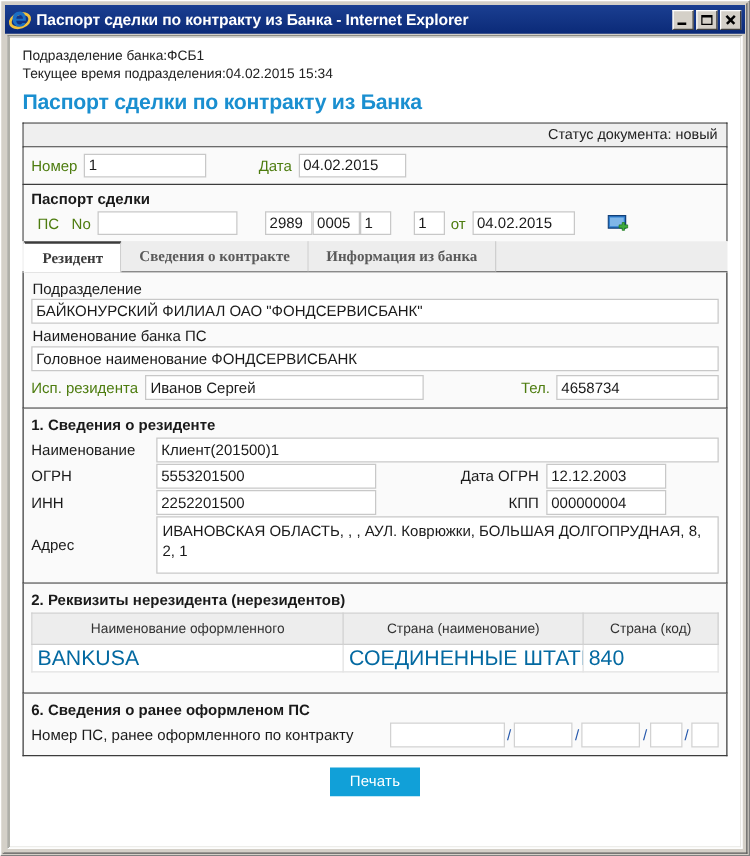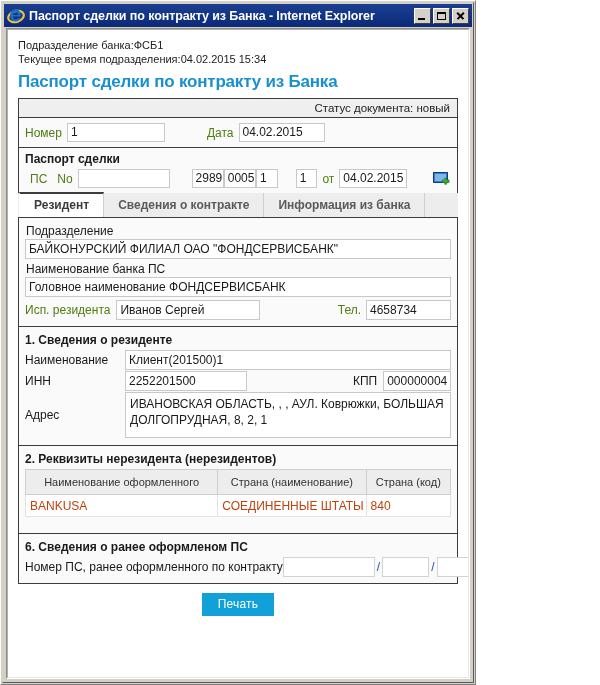--- a/index.html
+++ b/index.html
@@ -12,21 +12,21 @@
     height: 685px;
     overflow: hidden;
     background: #ffffff;
     font-family: "Liberation Sans", sans-serif;
     font-size: 12px;
     color: #1a1a1a;
   }
 
   
   .window {
-    width: 476px;
+    width: 600px;
     height: 685px;
     box-sizing: border-box;
     background: #d4d0c8;
     border: 1px solid #808080;
     border-top-color: #ffffff;
     border-left-color: #ffffff;
     position: relative;
   }
   .window-inner {
     position: absolute;
@@ -216,26 +216,26 @@
   .f-ps-a    { width: 38px; margin-left: 22px; }
   .f-ps-b    { width: 38px; }
   .f-ps-c    { width: 25px; }
   .f-ps-d    { width: 25px; margin-left: 18px; }
   .f-ps-date { width: 82px; }
   .add-icon  { width: 18px; height: 16px; margin-left: 26px; position: relative; display:inline-block; }
 
   
   .tabs {
     display: flex;
-    align-items: flex-end;
     border-bottom: 1px solid #3c3c3c;
     background: #ededed;
     height: 25px;
     box-sizing: border-box;
     padding-left: 1px;
+    font-family: Liberation Serif, serif;
   }
   .tab {
     font-size: 12px;
     font-weight: bold;
     color: #5a5a5a;
     padding: 0 14px;
     height: 24px;
     line-height: 24px;
     box-sizing: border-box;
     background: #ededed;
@@ -300,24 +300,24 @@
     font-size: 11px;
     font-weight: normal;
     color: #333;
     height: 24px;
     text-align: center;
     padding: 0 4px;
   }
   .tbl td {
     background: #ffffff;
     border: 1px solid #e2e2e2;
-    font-size: 12px;
+    font-size: 17px;
     height: 21px;
     padding: 0 4px;
-    color: #c2410c;
+    color: #0369a1;
     white-space: nowrap;
     overflow: hidden;
   }
   .col-a { width: 46%; }
   .col-b { width: 35%; }
   .col-c { width: 19%; }
   .tbl-spacer { height: 10px; }
 
   
   .row-prev { display: flex; align-items: center; margin-top: 2px; }
@@ -443,20 +443,26 @@
             </div>
           </div>
 
           <div class="sect">
             <div class="sect-title">1. Сведения о резиденте</div>
             <div class="grid-row">
               <span class="g-lbl">Наименование</span>
               <span class="fld f-naim">Клиент(201500)1</span>
             </div>
             <div class="grid-row">
+              <span class="g-lbl">ОГРН</span>
+              <span class="fld f-ogrn">5553201500</span>
+              <span class="lbl-r">Дата ОГРН</span>
+              <span class="fld f-small">12.12.2003</span>
+            </div>
+            <div class="grid-row">
               <span class="g-lbl">ИНН</span>
               <span class="fld f-ogrn">2252201500</span>
               <span class="lbl-r">КПП</span>
               <span class="fld f-small">000000004</span>
             </div>
             <div class="grid-row row-adr">
               <span class="g-lbl">Адрес</span>
               <span class="fld f-adr">ИВАНОВСКАЯ ОБЛАСТЬ, , , АУЛ. Коврюжки, БОЛЬШАЯ ДОЛГОПРУДНАЯ, 8, 2, 1</span>
             </div>
           </div>

